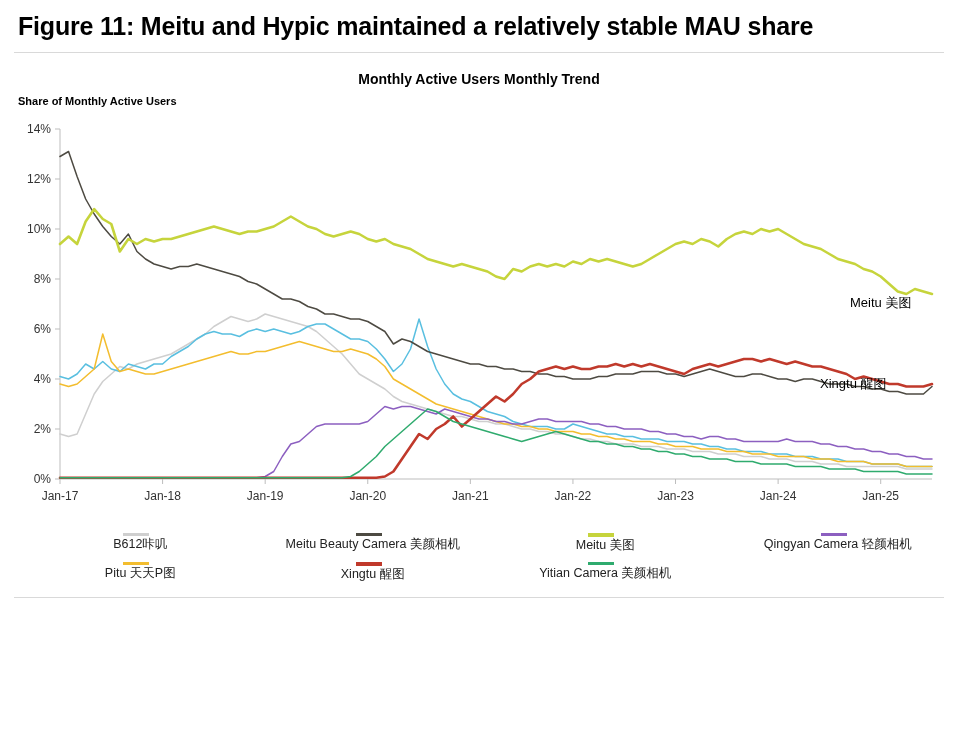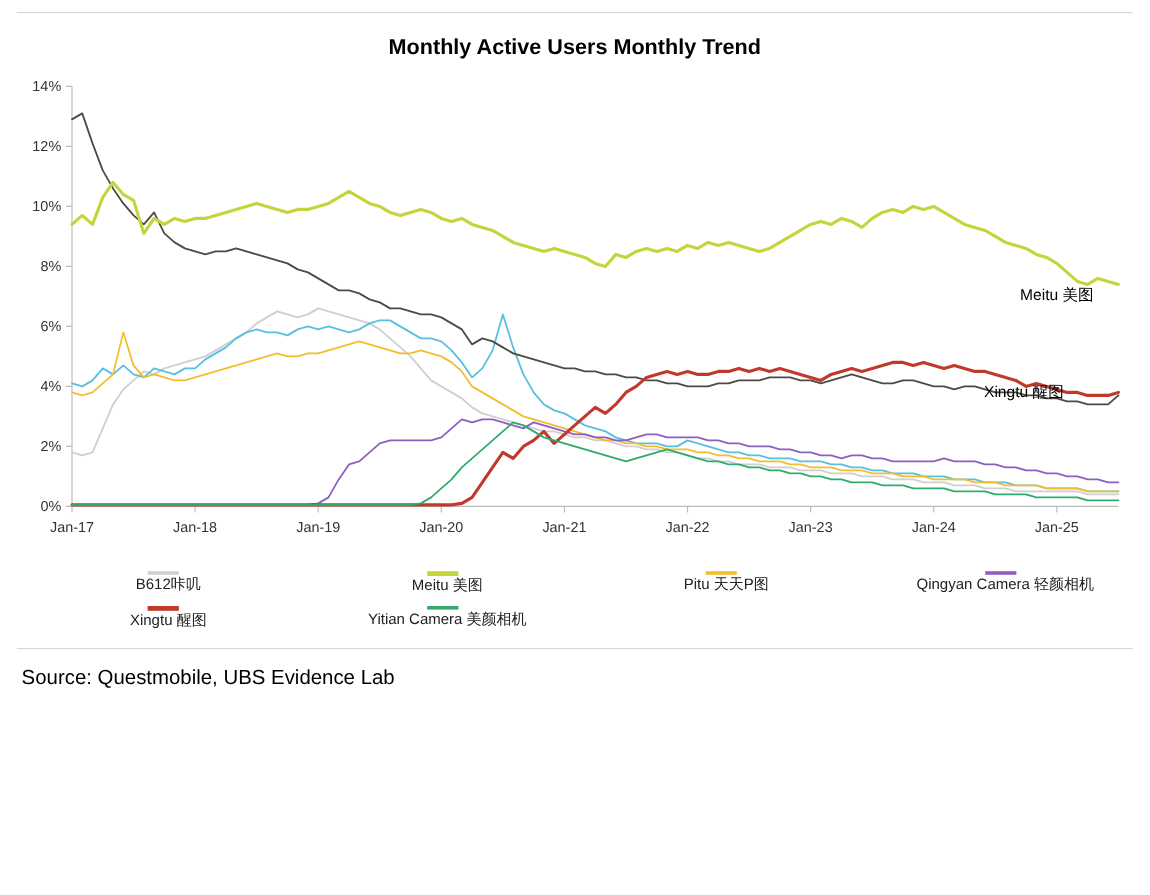--- a/index.html
+++ b/index.html
@@ -31,21 +31,21 @@
     padding-left: 4px;
     padding-right: 10px;
     color: #000;
   }
   .rule {
     border-top: 1px solid #d9d9d9;
     margin-top: 10px;
   }
   .chart-title {
     text-align: center;
-    font-size: 18px;
+    font-size: 14px;
     font-weight: bold;
     margin-top: 18px;
     color: #000;
   }
   .axis-note {
     font-size: 11px;
     font-weight: bold;
     margin-top: 8px;
     margin-left: 4px;
     color: #000;
@@ -101,23 +101,25 @@
     white-space: nowrap;
   }
   #lbl-meitu { left: 836px; top: 183px; }
   #lbl-xingtu { left: 806px; top: 264px; }
 </style>
 </head>
 <body>
 
 <div class="page">
 
+  <div class="fig-title">Figure 11: Meitu and Hypic maintained a relatively stable MAU share</div>
   <div class="rule"></div>
 
   <div class="chart-title">Monthly Active Users  Monthly Trend</div>
+  <div class="axis-note">Share of Monthly Active Users</div>
 
   <div class="plot-wrap">
     <svg class="plot" id="chart-svg" width="930" height="420" viewBox="0 0 930 420">
         <line x1="46" y1="18" x2="46" y2="368" stroke="#bdbdbd" stroke-width="1"></line>
         <line x1="46" y1="368" x2="918" y2="368" stroke="#bdbdbd" stroke-width="1"></line>
         <line x1="41" y1="368" x2="46" y2="368" stroke="#bdbdbd" stroke-width="1"></line>
         <text x="37" y="372" text-anchor="end" font-size="12" font-family="&quot;Liberation Sans&quot;, sans-serif" fill="#333">0%</text>
         <line x1="41" y1="318" x2="46" y2="318" stroke="#bdbdbd" stroke-width="1"></line>
         <text x="37" y="322" text-anchor="end" font-size="12" font-family="&quot;Liberation Sans&quot;, sans-serif" fill="#333">2%</text>
         <line x1="41" y1="268" x2="46" y2="268" stroke="#bdbdbd" stroke-width="1"></line>
@@ -162,37 +164,40 @@
     <div class="series-label" id="lbl-meitu">Meitu 美图</div>
     <div class="series-label" id="lbl-xingtu">Xingtu 醒图</div>
   </div>
 
   <div class="legend" id="legend">
       <div class="legend-item">
         <span class="legend-swatch" style="border-top-color: rgb(207, 207, 207);"></span>
         <span>B612咔叽</span>
       </div>
       <div class="legend-item">
+        <span class="legend-swatch" style="border-top-color: rgb(77, 74, 66);"></span>
+        <span>Meitu Beauty Camera 美颜相机</span>
+      </div>
+      <div class="legend-item">
         <span class="legend-swatch thick" style="border-top-color: rgb(198, 212, 60);"></span>
         <span>Meitu 美图</span>
       </div>
       <div class="legend-item">
+        <span class="legend-swatch" style="border-top-color: rgb(140, 95, 192);"></span>
+        <span>Qingyan Camera 轻颜相机</span>
+      </div>
+      <div class="legend-item">
         <span class="legend-swatch" style="border-top-color: rgb(243, 189, 46);"></span>
         <span>Pitu 天天P图</span>
       </div>
       <div class="legend-item">
-        <span class="legend-swatch" style="border-top-color: rgb(140, 95, 192);"></span>
-        <span>Qingyan Camera 轻颜相机</span>
-      </div>
-      <div class="legend-item">
         <span class="legend-swatch thick" style="border-top-color: rgb(192, 57, 43);"></span>
         <span>Xingtu 醒图</span>
       </div>
       <div class="legend-item">
         <span class="legend-swatch" style="border-top-color: rgb(47, 171, 110);"></span>
         <span>Yitian Camera 美颜相机</span>
       </div>
     </div>
 
   <div class="bottom-rule"></div>
-  <div class="source">Source: Questmobile, UBS Evidence Lab</div>
 
 </div>
 
 </body></html>

